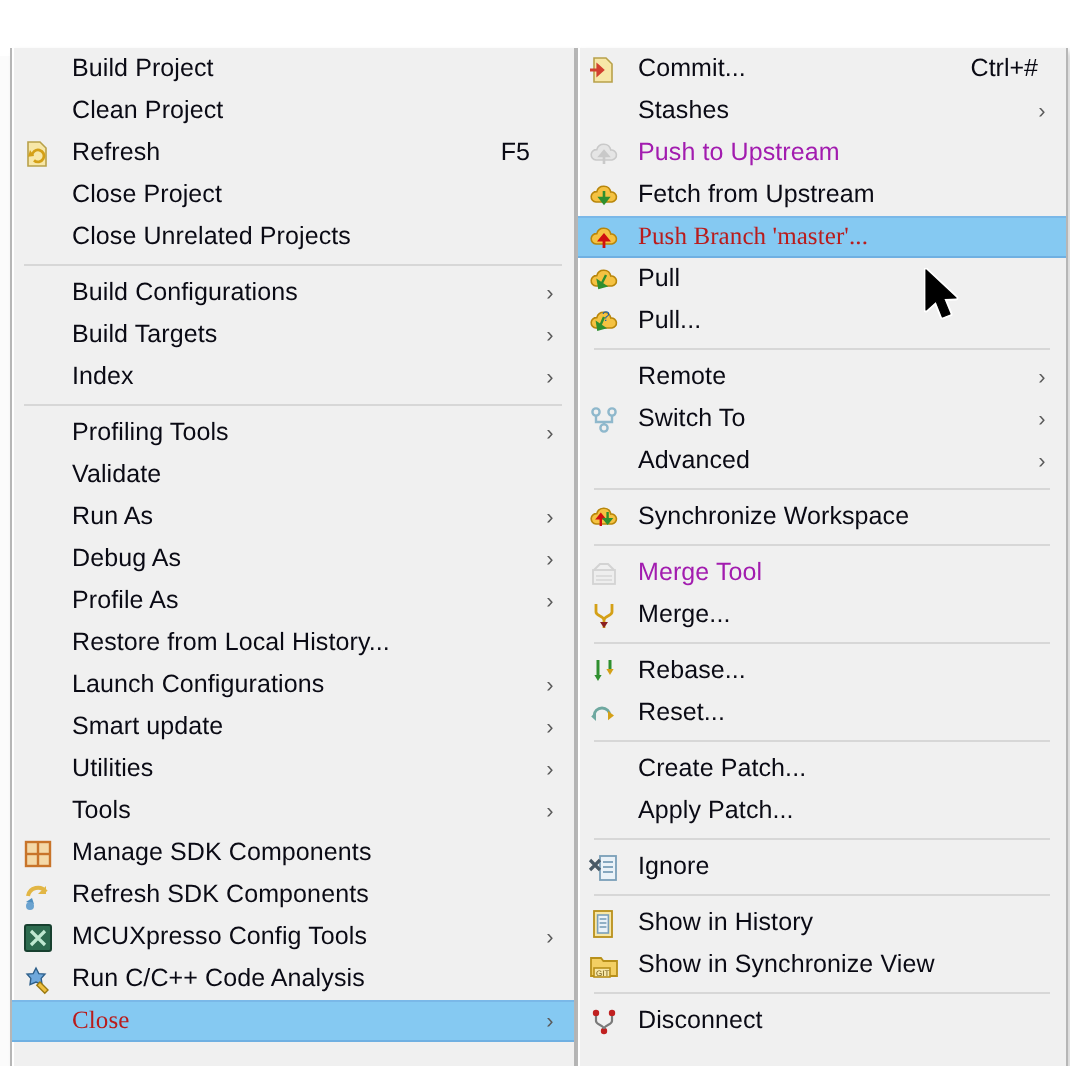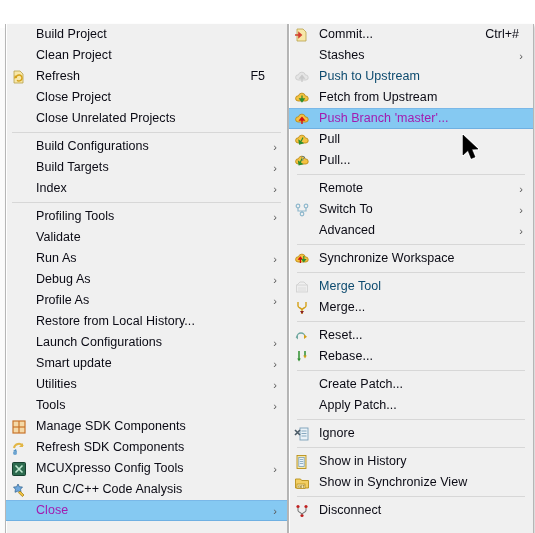--- a/index.html
+++ b/index.html
@@ -72,29 +72,29 @@
   .item .arrow{
     position:absolute;
     right:8px;top:50%;
     transform:translateY(-50%);
     width:8px;height:10px;
     color:#5a5a5a;
     font-size:11px;
     line-height:10px;
     text-align:center;
   }
-  .item.disabled .label{ color:#0c4a6e; }
+  .item.disabled .label{ color:#a21caf; }
   .item.disabled .icon{ opacity:0.45; }
   .item.selected{
     background:linear-gradient(to bottom,#a8d8f8 0%,#8fcbf4 50%,#7dc3f2 100%);
     background:#85c9f2;
     border-top:1px solid #7ab8e8;
     border-bottom:1px solid #6fb0e2;
   }
-  .item.selected .label{ color:#a21caf; }
+  .item.selected .label{ color:#b91c1c;font-family:Liberation Serif, serif; }
   .sep{
     height:1px;
     margin:3px 6px 3px 6px;
     background:#d7d7d7;
   }
   .menu.right .sep{ margin-left:8px;margin-right:8px; }
 
   
   #cursor{
     position:absolute;
@@ -313,33 +313,33 @@
       <div class="item">
         <svg viewBox="0 0 16 16" class="icon" style="width: 16px; height: 16px;">
           <path d="M4 2v4c0 2 4 2 4 4v4M12 2v4c0 2-4 2-4 4" fill="none" stroke="#d4a017" stroke-width="1.4"></path>
           <path d="M6 11l2 3 2-3z" fill="#8a2020"></path>
         </svg>
         <span class="label">Merge...</span>
       </div>
       <div class="sep"></div>
       <div class="item">
         <svg viewBox="0 0 16 16" class="icon" style="width: 16px; height: 16px;">
+          <path d="M5 2v8M11 2v5" fill="none" stroke="#2f8f2f" stroke-width="1.5"></path>
+          <path d="M3.2 9.5L5 12.5l1.8-3z" fill="#2f8f2f"></path>
+          <path d="M9.2 6.5L11 9.5l1.8-3z" fill="#d4a017"></path>
+        </svg>
+        <span class="label">Rebase...</span>
+      </div>
+      <div class="item">
+        <svg viewBox="0 0 16 16" class="icon" style="width: 16px; height: 16px;">
           <path d="M3 9a4 4 0 0 1 8 0" fill="none" stroke="#6fa8a0" stroke-width="1.4"></path>
           <path d="M10 6.5l3 2.3-3 2.3z" fill="#d4a017"></path>
           <path d="M4 11.5L1.6 9.3 4 7z" fill="#6fa8a0"></path>
         </svg>
         <span class="label">Reset...</span>
-      </div>
-      <div class="item">
-        <svg viewBox="0 0 16 16" class="icon" style="width: 16px; height: 16px;">
-          <path d="M5 2v8M11 2v5" fill="none" stroke="#2f8f2f" stroke-width="1.5"></path>
-          <path d="M3.2 9.5L5 12.5l1.8-3z" fill="#2f8f2f"></path>
-          <path d="M9.2 6.5L11 9.5l1.8-3z" fill="#d4a017"></path>
-        </svg>
-        <span class="label">Rebase...</span>
       </div>
       <div class="sep"></div>
       <div class="item">
         <span class="label">Create Patch...</span>
       </div>
       <div class="item">
         <span class="label">Apply Patch...</span>
       </div>
       <div class="sep"></div>
       <div class="item">

